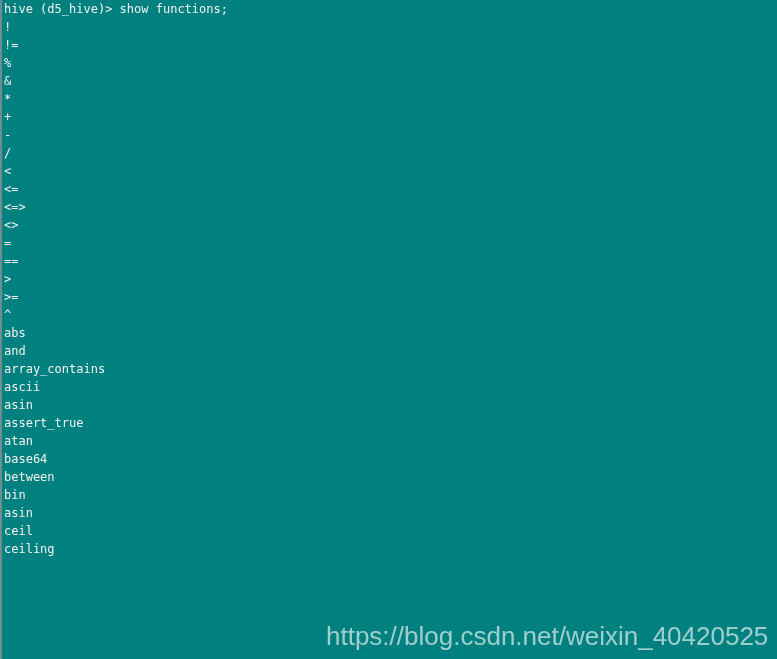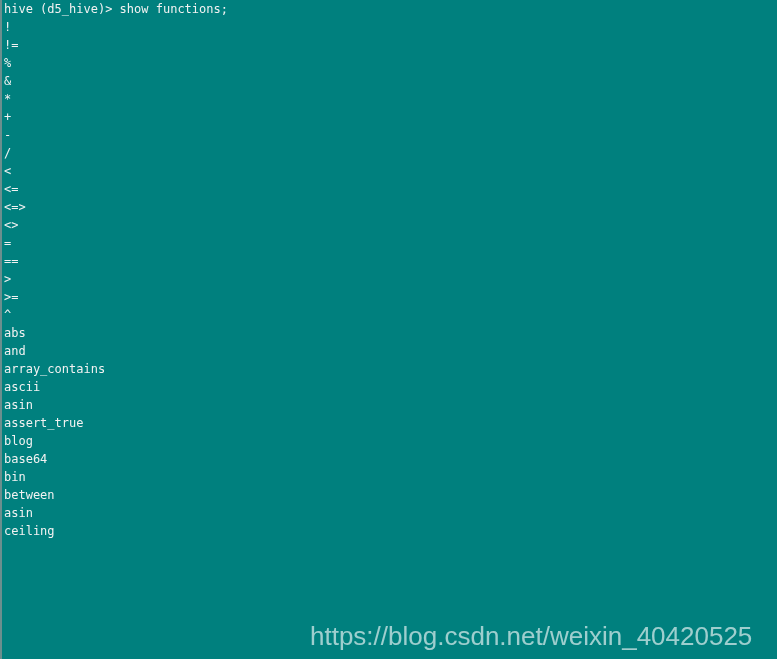--- a/index.html
+++ b/index.html
@@ -37,21 +37,21 @@
     display: block;
     height: 18px;
     line-height: 18px;
     font-size: 12px;
     color: #f2f2f2;
     white-space: pre;
     letter-spacing: 0px;
   }
   #watermark {
     position: absolute;
-    left: 310px;
+    left: 326px;
     top: 621px;
     font-family: "Liberation Sans", "DejaVu Sans", sans-serif;
     font-size: 26px;
     line-height: 30px;
     color: #ffffff;
     opacity: 0.62;
     white-space: nowrap;
     z-index: 5;
     pointer-events: none;
     text-align: center;
@@ -82,23 +82,24 @@
       <span class="line">==</span>
       <span class="line">&gt;</span>
       <span class="line">&gt;=</span>
       <span class="line">^</span>
       <span class="line">abs</span>
       <span class="line">and</span>
       <span class="line">array_contains</span>
       <span class="line">ascii</span>
       <span class="line">asin</span>
       <span class="line">assert_true</span>
-      <span class="line">blog</span>
+      <span class="line">atan</span>
       <span class="line">base64</span>
+      <span class="line">between</span>
       <span class="line">bin</span>
-      <span class="line">between</span>
       <span class="line">asin</span>
+      <span class="line">ceil</span>
       <span class="line">ceiling</span>
     </div>
 
   <div id="watermark">https://blog.csdn.net/weixin_40420525</div>
 
 </div>
 
 </body></html>

